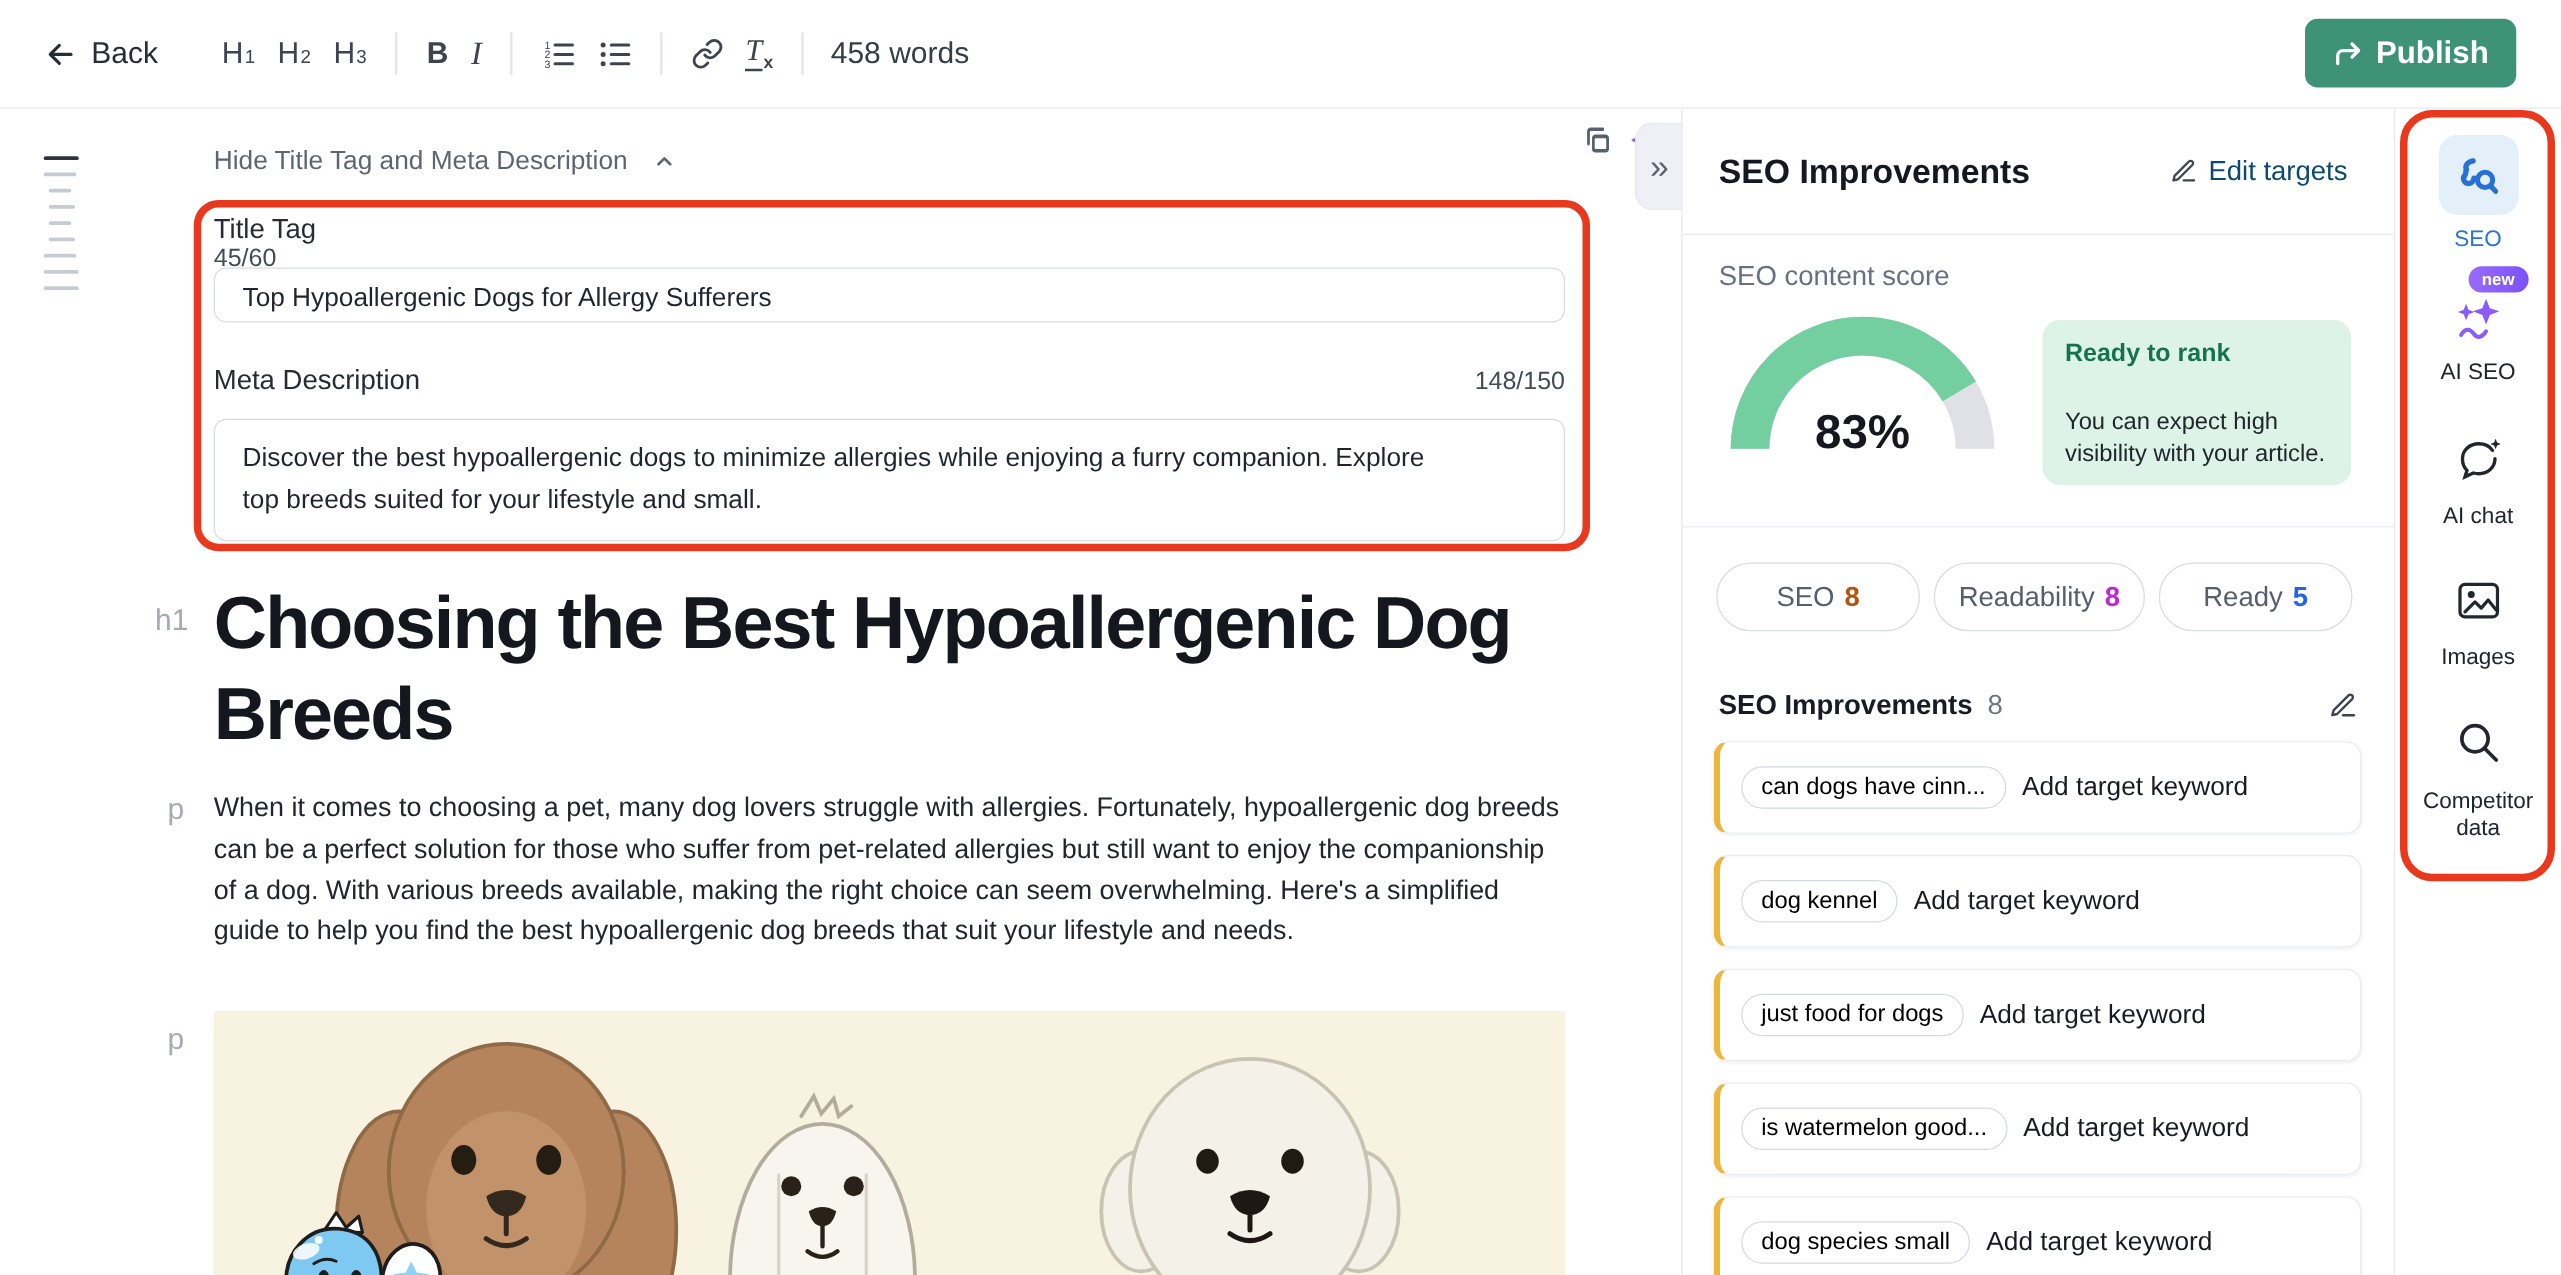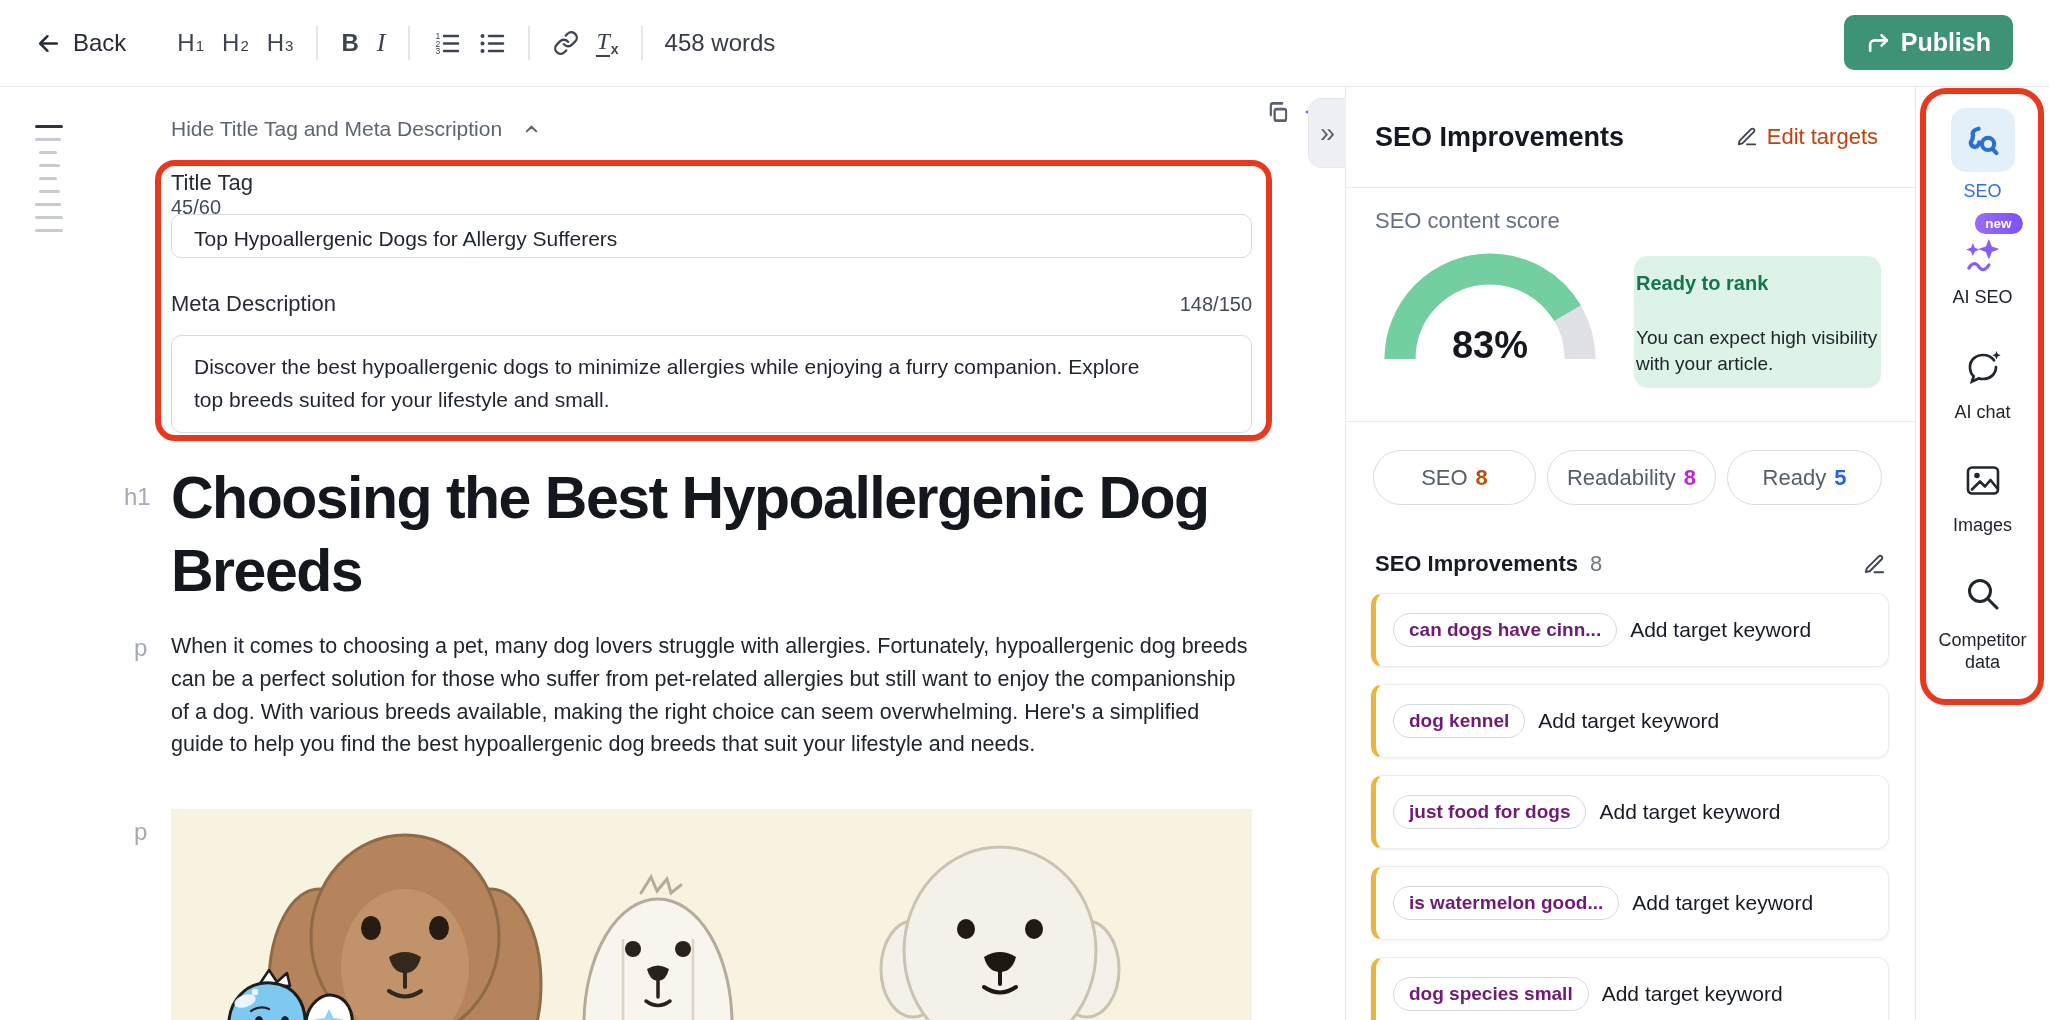--- a/index.html
+++ b/index.html
@@ -56,49 +56,49 @@
     font-weight:700; letter-spacing:-1.5px; color:#14171e; }
   .doc-p { position:absolute; left:171px; top:543px; width:1078px; font-size:21.5px; line-height:32.8px; color:#20252e; }
   .doc-img { position:absolute; left:171px; top:722px; width:1081px; height:211px; background:#f8f2e1; overflow:hidden; }
   .doc-img svg.dogs { position:absolute; left:0; top:0; }
   .mascot { position:absolute; left:50px; top:160px; }
   
   .panel { position:absolute; left:1345px; top:0; width:570px; height:933px; background:#fff; border-left:1px solid #e7e9ee; }
   .panel-header { position:absolute; left:0; top:0; width:100%; height:101px; border-bottom:1px solid #e9ebef;
     display:flex; align-items:center; justify-content:space-between; padding:0 37px 0 29px; }
   .panel-title { font-size:27px; font-weight:700; color:#151823; }
-  .edit-targets { display:flex; align-items:center; gap:9px; font-size:22px; color:#c2410c; cursor:pointer; }
+  .edit-targets { display:flex; align-items:center; gap:9px; font-size:22px; color:#0c4a6e; cursor:pointer; }
   .collapse-tab { position:absolute; left:-38px; top:11px; width:38px; height:70px; background:#eef0f5;
     border:1px solid #e6e8ee; border-right:none; border-radius:14px 0 0 14px;
     display:flex; align-items:center; justify-content:center; font-size:27px; color:#5a6270; cursor:pointer; }
   .score-label { position:absolute; left:29px; top:121px; font-size:22px; color:#667083; }
   .gauge-wrap { position:absolute; left:38px; top:166px; }
   .g-track { fill:none; stroke:#dfe1e7; stroke-width:31; }
   .g-fill { fill:none; stroke:#74cfa0; stroke-width:31; }
   .g-text { font-size:38px; font-weight:700; fill:#15181f; font-family:"Liberation Sans",sans-serif; }
   .status-card { position:absolute; left:288px; top:169px; width:247px; height:132px; background:#ddf3e7;
-    border-radius:14px; padding:16px 2px; }
+    border-radius:14px; padding:16px 18px; }
   .status-title { font-size:20px; font-weight:700; color:#15744f; margin-bottom:5px; }
   .status-body { font-size:19px; line-height:26px; color:#20262c;margin-top:30px; }
   .panel-div { position:absolute; left:0; top:334px; width:100%; height:1px; background:#e9ebef; }
   .pills { position:absolute; left:27px; top:363px; display:flex; gap:11px; }
   .pill { height:55px; border:1.5px solid #d9dce4; border-radius:28px; display:flex; align-items:center;
     justify-content:center; gap:8px; font-size:22px; color:#565e6d; cursor:pointer; }
   .pill-1 { width:163px; } .pill-2 { width:169px; } .pill-3 { width:155px; }
   .pill b { font-weight:700; }
   .pill-1 b { color:#b4540f; } .pill-2 b { color:#c026d3; } .pill-3 b { color:#2563eb; }
   .section-head { position:absolute; left:29px; top:464px; width:511px; display:flex; align-items:center; }
   .section-title { font-size:22px; font-weight:700; color:#171b26; }
   .section-count { font-size:22px; color:#6e7582; margin-left:12px; }
   .section-edit { margin-left:auto; cursor:pointer; display:inline-flex; }
   .kw-list { position:absolute; left:25px; top:506px; width:518px; display:flex; flex-direction:column; gap:17px; }
   .kw-card { height:74px; background:#fff; border:1px solid #eaecf1; border-left:5px solid #ecb53b;
     border-radius:12px; box-shadow:0 1px 3px rgba(16,24,40,.07); display:flex; align-items:center;
     padding-left:17px; gap:13px; cursor:pointer; }
-  .kw-chip { border:1.5px solid #d5d9e2; border-radius:999px; padding:5px 15px; font-size:19px; color:#701a75; white-space:nowrap;font-weight:bold; }
+  .kw-chip { border:1.5px solid #d5d9e2; border-radius:999px; padding:5px 15px; font-size:19px; color:#000000; white-space:nowrap; }
   .kw-action { font-size:21px; color:#171b24; font-weight:500; white-space:nowrap; }
   
   .rail { position:absolute; left:1915px; top:0; width:134px; height:933px; background:#fff; border-left:1px solid #e7e9ee; }
   .rail-abs { position:absolute; left:50%; transform:translateX(-50%); display:flex; flex-direction:column; align-items:center; cursor:pointer; }
   .r-tile { width:64px; height:64px; background:#e3f0fa; border-radius:15px; display:flex; align-items:center; justify-content:center; }
   .r-label { font-size:18px; color:#20242e; white-space:nowrap; }
   .r-label-active { color:#2b72d9; font-weight:500; }
   .r-badge { background:linear-gradient(90deg,#9a6bfa,#7b52f7); color:#fff; font-size:13.5px; font-weight:700;
     padding:3px 11px; border-radius:11px; }
   .r-comp { white-space:normal; text-align:center; width:110px; line-height:22px; }

